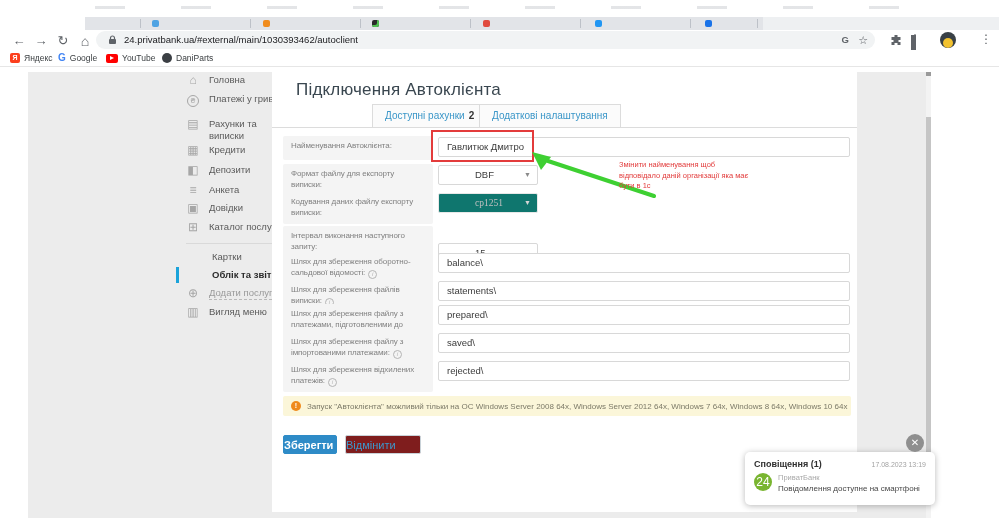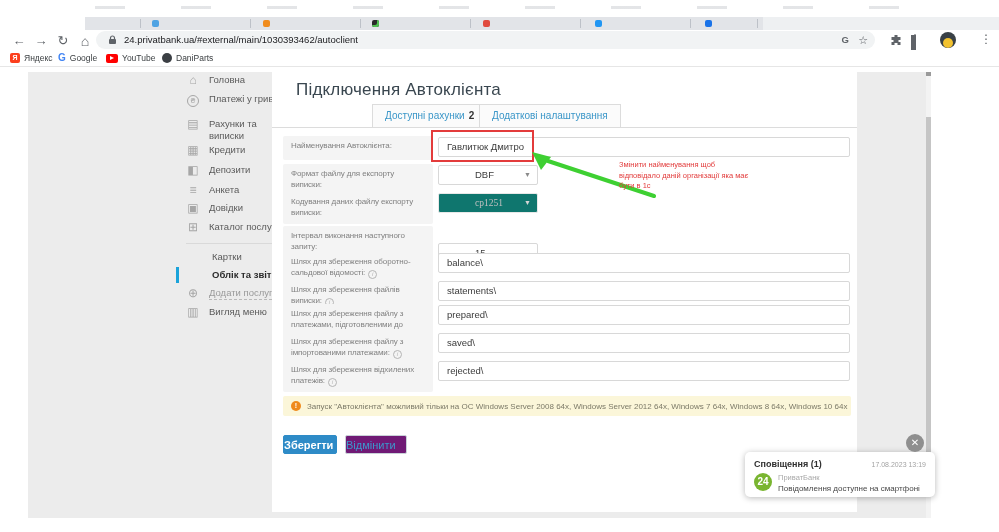--- a/index.html
+++ b/index.html
@@ -82,38 +82,38 @@
 
   .warnbar{position:absolute;left:11px;top:324px;width:568px;height:20px;background:#fbf6d9;border-radius:2px;
            display:flex;align-items:center;gap:6px;padding:0 8px;}
   .warnic{width:10px;height:10px;flex:0 0 10px;border-radius:50%;background:#ef8a1c;color:#fff;font-size:7px;
           font-weight:bold;text-align:center;line-height:10px;}
   .warntext{font-size:8px;color:#7b7967;white-space:nowrap;}
 
   .btn{position:absolute;top:363px;height:19px;border-radius:2px;font-size:11px;text-align:left;
        line-height:18px;cursor:pointer;}
   .btnsave{left:11px;width:54px;background:#2e8bc7;color:#fff;font-weight:bold;border:1px solid #2e8bc7;}
-  .btncancel{left:73px;width:62px;background:#701a75;color:#3d97cc;border:1px solid #c9d2d8;}
+  .btncancel{left:73px;width:76px;background:#7f1d1d;color:#3d97cc;border:1px solid #c9d2d8;}
 
   
   .redbox{left:431px;top:130px;width:103px;height:32px;border:2px solid #e33b3b;z-index:5;}
   .rednote{left:619px;top:160px;width:130px;font-size:7.5px;line-height:1.4;color:#e23b3b;z-index:5;}
   .arrowsvg{left:524px;top:146px;z-index:5;}
 
   
   .closebtn{left:906px;top:434px;width:18px;height:18px;border-radius:50%;background:#8f8f8f;color:#fff;
             font-size:10px;line-height:17px;text-align:center;z-index:7;cursor:pointer;}
-  .toast{left:745px;top:452px;width:190px;height:45px;background:#fff;border-radius:5px;z-index:6;
+  .toast{left:745px;top:452px;width:190px;height:53px;background:#fff;border-radius:5px;z-index:6;
          box-shadow:0 1px 6px rgba(0,0,0,.28);padding:7px 9px;}
   .toast-head{display:flex;justify-content:space-between;align-items:baseline;}
   .toast-title{font-size:9px;font-weight:bold;color:#2f2f2f;}
   .toast-date{font-size:7px;color:#a3a3a3;}
   .toast-body{display:flex;gap:6px;margin-top:4px;}
   .toast-ic{width:18px;height:18px;flex:0 0 18px;border-radius:50%;background:#79b530;color:#fff;
-            font-size:10px;font-weight:bold;text-align:center;line-height:18px;}
+            font-size:12px;font-weight:normal;text-align:center;line-height:18px;}
   .toast-sender{font-size:7.5px;color:#a8a8a8;}
   .toast-msg{font-size:8px;color:#474747;margin-top:2px;}
 </style>
 </head>
 <body>
 
 <div id="screen">
 
   
   <div class="abs tophint"></div>

